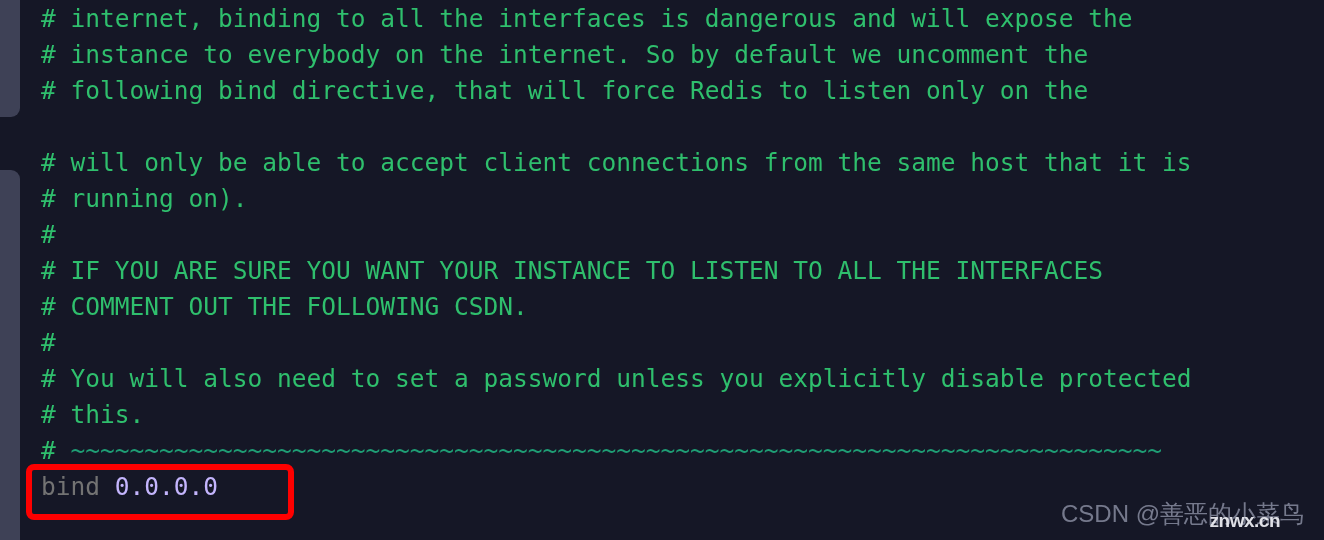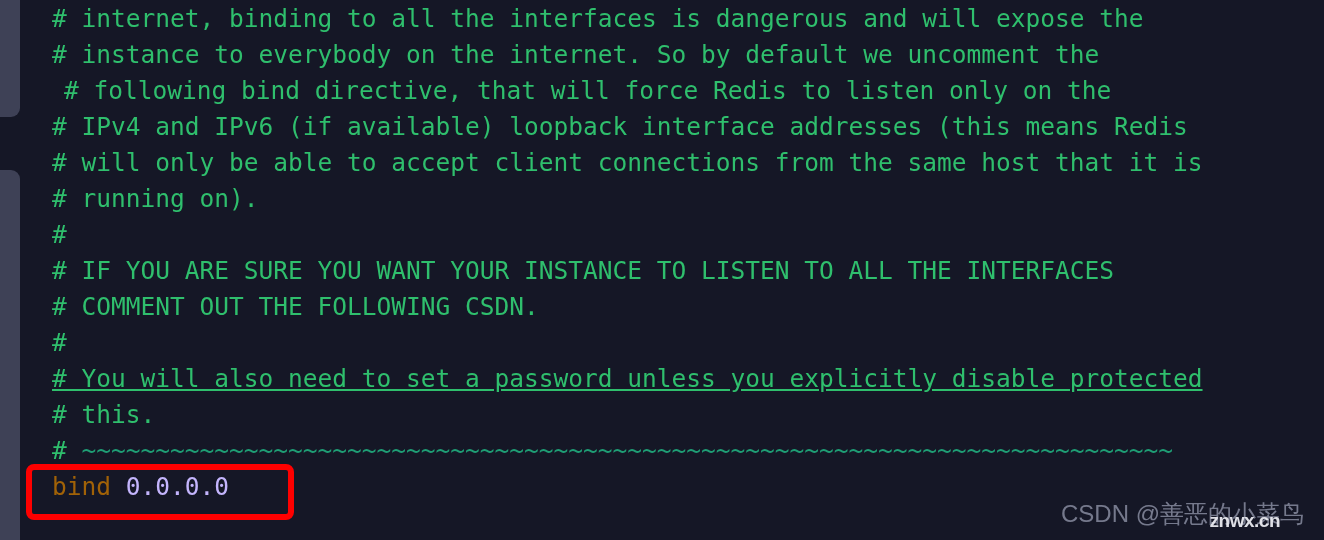--- a/index.html
+++ b/index.html
@@ -36,41 +36,41 @@
     width: 28px;
     background: #3e4156;
     border-radius: 9px;
   }
   #scroll-thumb-upper { top: -40px;  height: 157px; }
   #scroll-thumb-lower { top: 170px;  height: 400px; }
 
   
   #code-area {
     position: absolute;
-    left: 16px;
+    left: 5px;
     top: 0;
     width: 1264px;
     height: 540px;
     padding: 12px;
     z-index: 2;
   }
 
   .code-line {
     position: absolute;
     left: 36px;
     height: 36px;
     line-height: 36px;
     font-size: 24.5px;
     letter-spacing: 0px;
     white-space: pre;
     color: #2ebd6b;
   }
 
   .tok-comment { color: #2fbf6d; }
-  .tok-keyword { color: #a16207; }
+  .tok-keyword { color: #737373; }
   .tok-value   { color: #c4b5fd; }
   .tok-tilde   { color: #1f9e75; }
 
   
   #highlight-box {
     position: absolute;
     left: 26px;
     top: 464px;
     width: 268px;
     height: 56px;
@@ -108,29 +108,28 @@
 </style>
 </head>
 <body>
 
 <div id="editor-window">
 
   <div id="code-area">
 
     <div class="code-line tok-comment" style="top:1px;"># internet, binding to all the interfaces is dangerous and will expose the</div>
     <div class="code-line tok-comment" style="top:37px;"># instance to everybody on the internet. So by default we uncomment the</div>
-    <div class="code-line tok-comment" style="top:73px;margin-left:12px;"># following bind directive, that will force Redis to listen only on the</div>
-    <div class="code-line tok-comment" style="top:109px;"># IPv4 and IPv6 (if available) loopback interface addresses (this means Redis</div>
+    <div class="code-line tok-comment" style="top:73px;"># following bind directive, that will force Redis to listen only on the</div>
     <div class="code-line tok-comment" style="top:145px;"># will only be able to accept client connections from the same host that it is</div>
     <div class="code-line tok-comment" style="top:181px;text-align:center;"># running on).</div>
     <div class="code-line tok-comment" style="top:217px;">#</div>
     <div class="code-line tok-comment" style="top:253px;"># IF YOU ARE SURE YOU WANT YOUR INSTANCE TO LISTEN TO ALL THE INTERFACES</div>
     <div class="code-line tok-comment" style="top:289px;"># COMMENT OUT THE FOLLOWING CSDN.</div>
     <div class="code-line tok-comment" style="top:325px;">#</div>
-    <div class="code-line tok-comment" style="top:361px;text-decoration:underline;"># You will also need to set a password unless you explicitly disable protected</div>
+    <div class="code-line tok-comment" style="top:361px;"># You will also need to set a password unless you explicitly disable protected</div>
     <div class="code-line tok-comment" style="top:397px;"># this.</div>
 
     <div class="code-line" style="top:433px;"><span class="tok-comment"># </span><span class="tok-tilde">~~~~~~~~~~~~~~~~~~~~~~~~~~~~~~~~~~~~~~~~~~~~~~~~~~~~~~~~~~~~~~~~~~~~~~~~~~</span></div>
 
     <div class="code-line" style="top:469px;"><span class="tok-keyword">bind</span><span> </span><span class="tok-value">0.0.0.0</span></div>
 
   </div>
 
   <div id="left-gutter">
     <div class="scroll-thumb" id="scroll-thumb-upper"></div>

